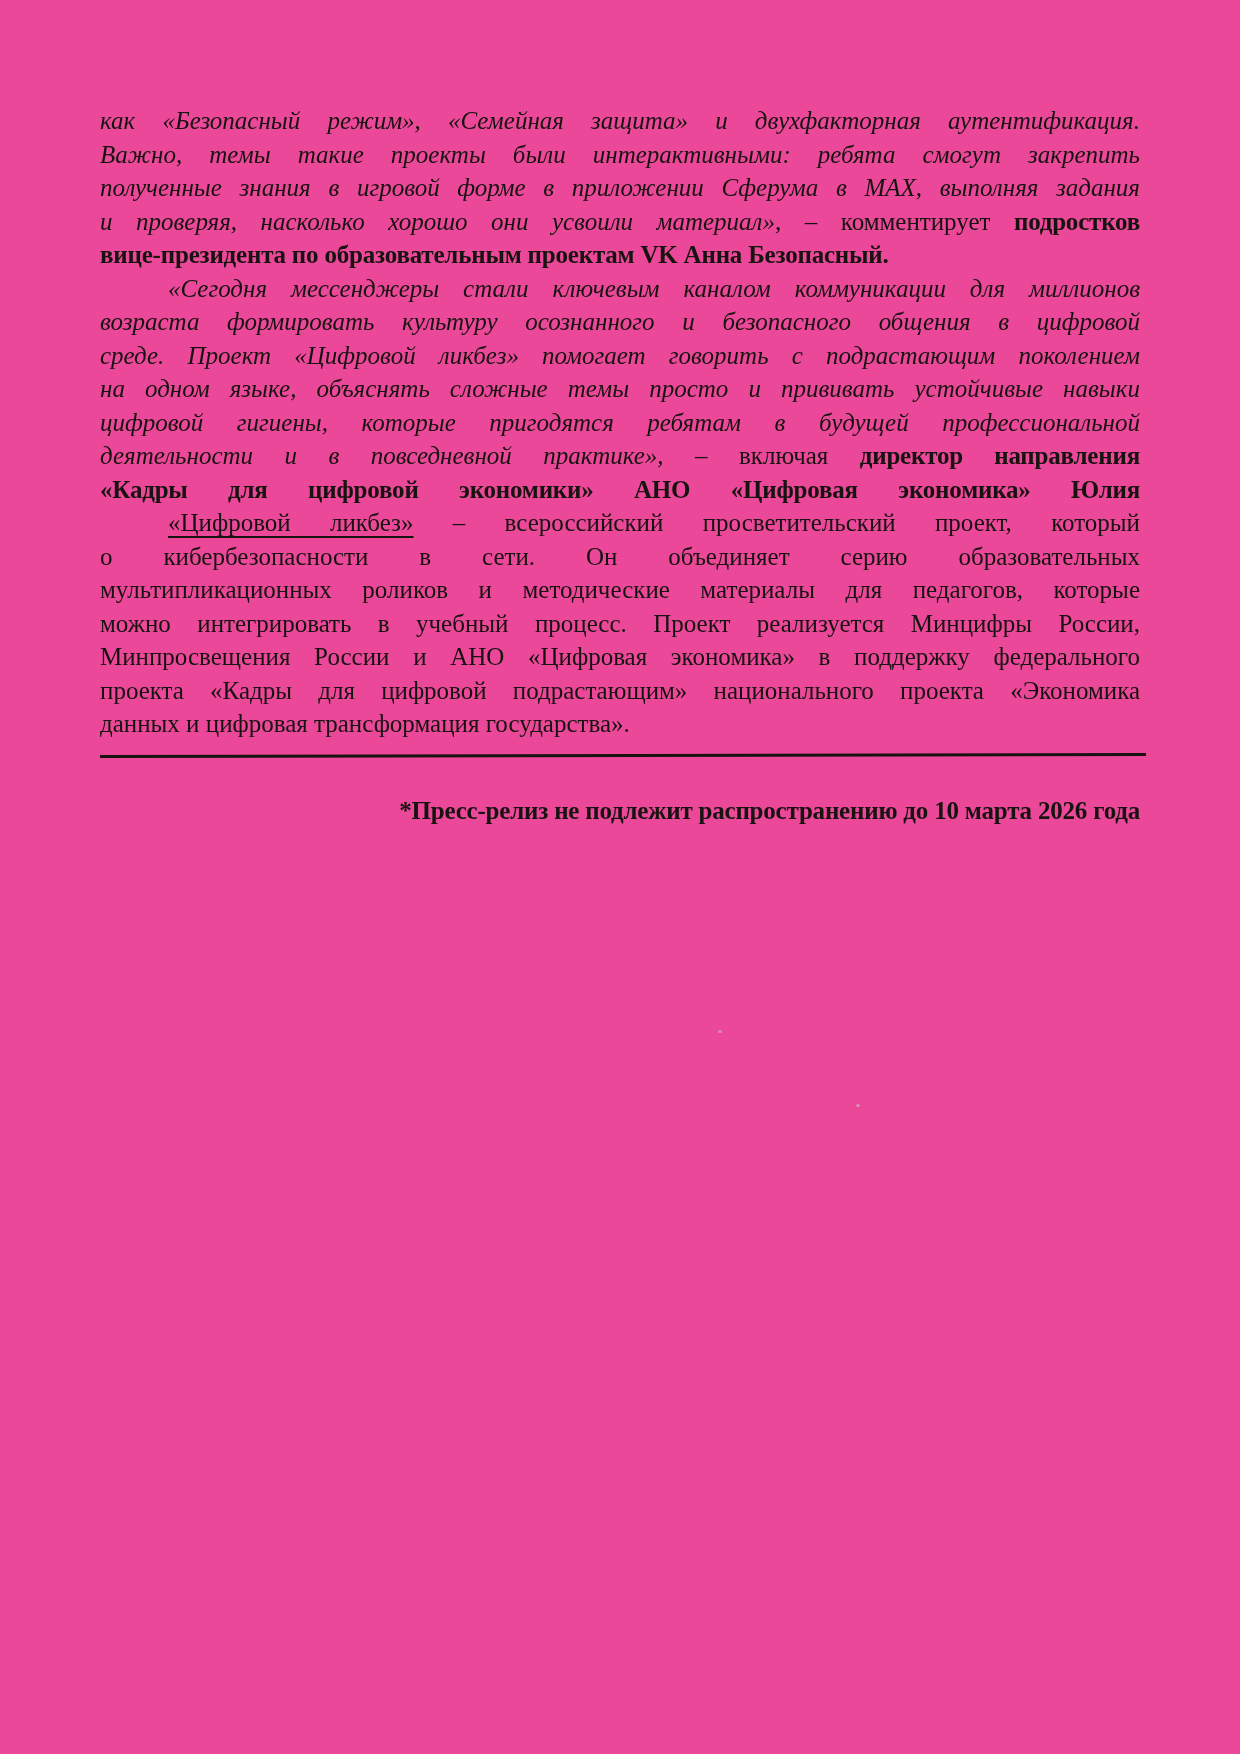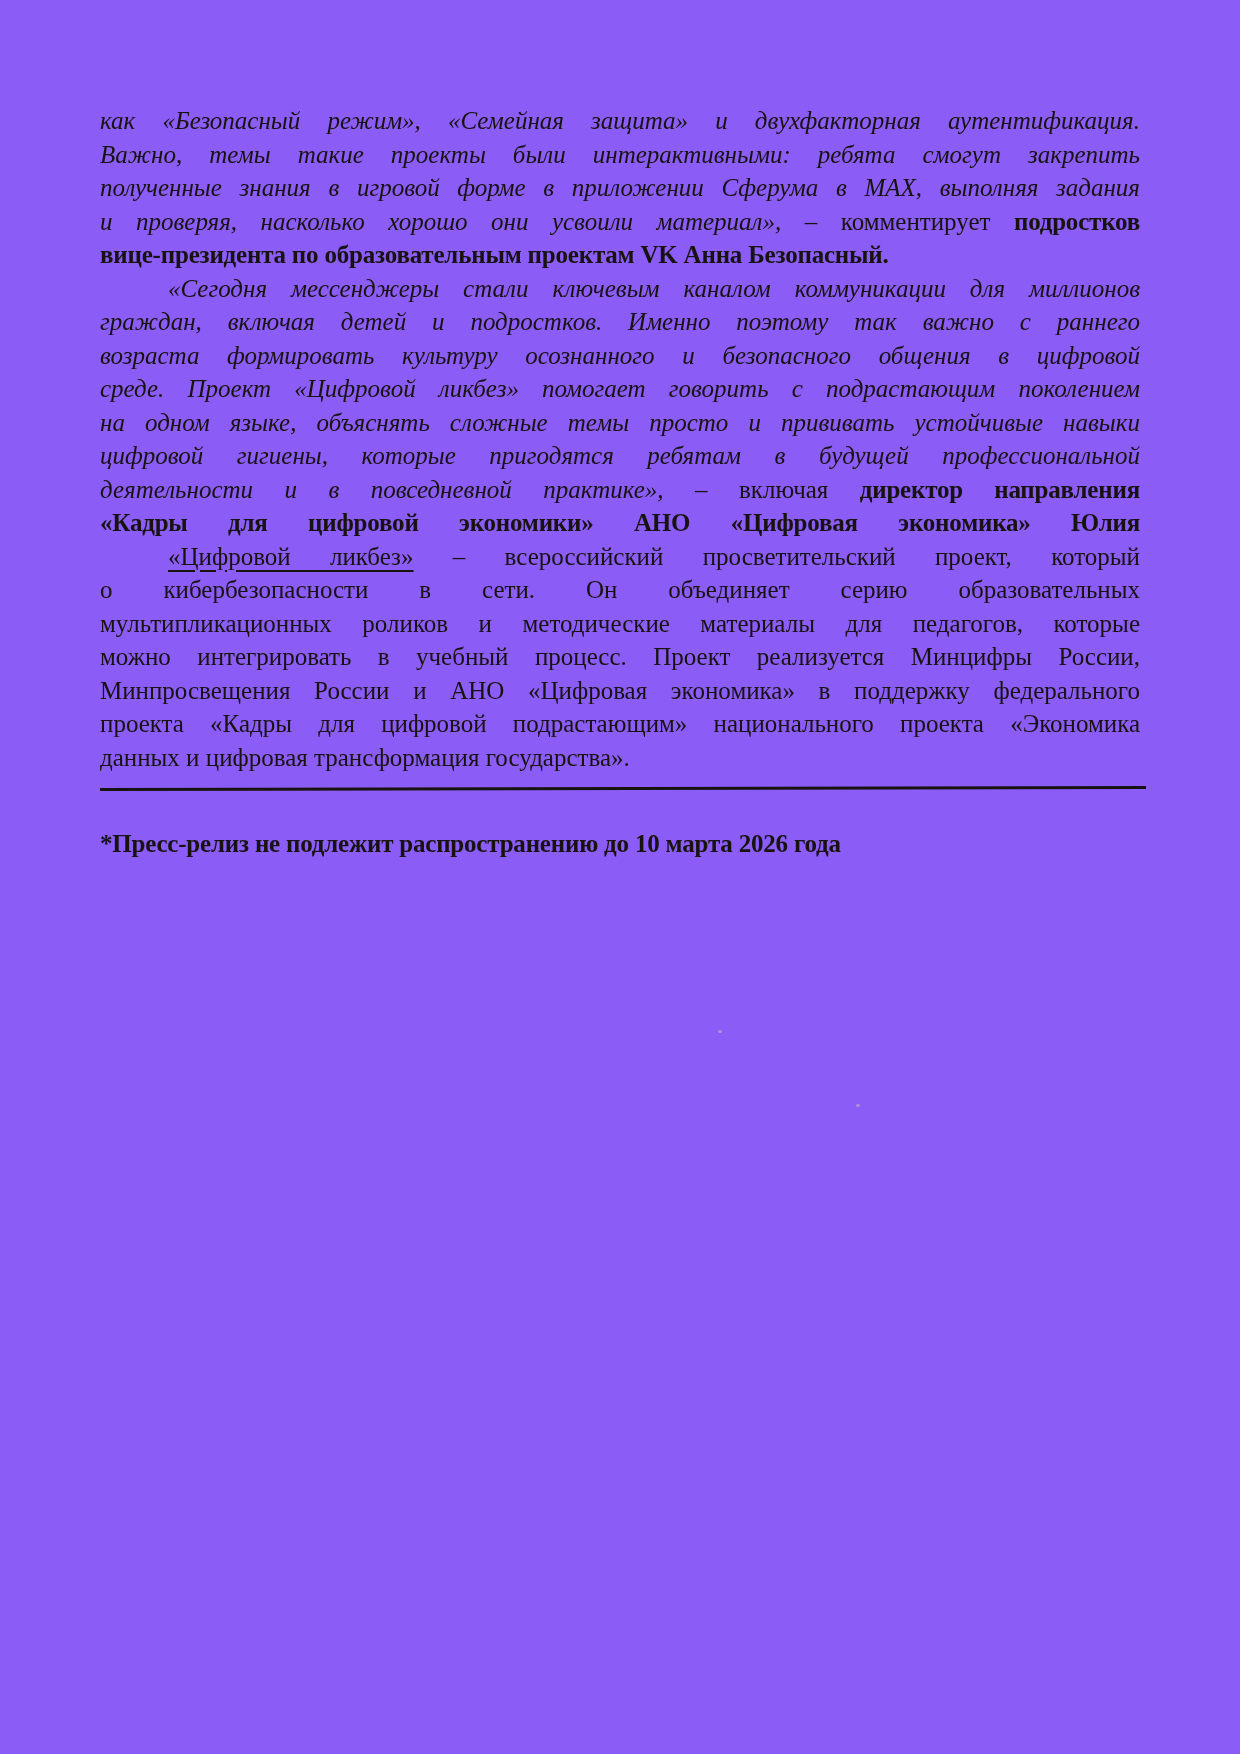--- a/index.html
+++ b/index.html
@@ -4,21 +4,21 @@
 <style>
   html, body {
     margin: 0;
     padding: 0;
     background: #ffffff;
   }
   .page {
     position: relative;
     width: 1240px;
     height: 1754px;
-    background: #8b5cf6;
+    background: #ec4899;
     overflow: hidden;
     font-family: "Liberation Serif", "DejaVu Serif", serif;
     color: #171310;
   }
   .doc-body {
     position: absolute;
     top: 104px;
     left: 100px;
     width: 1040px;
     font-size: 25px;
@@ -53,21 +53,21 @@
     height: 3px;
     background: #171310;
     transform: rotate(-0.12deg);
     border: none;
   }
   .footnote {
     margin-top: 37px;
     font-weight: bold;
     font-size: 25px;
     line-height: 33px;
-    text-align: left;
+    text-align: right;
     letter-spacing: -0.2px;
   }
   .speck {
     position: absolute;
     border-radius: 50%;
     background: #c9c9c6;
     opacity: 0.55;
   }
   .speck.s1 { left: 718px; top: 1030px; width: 4px; height: 3px; }
   .speck.s2 { left: 856px; top: 1104px; width: 4px; height: 3px; }
@@ -81,21 +81,20 @@
 
   <div class="para">
         <div class="line"><span class="seg-i">как «Безопасный режим», «Семейная защита» и двухфакторная аутентификация.</span></div>
         <div class="line"><span class="seg-i">Важно, темы такие проекты были интерактивными: ребята смогут закрепить</span></div>
         <div class="line"><span class="seg-i">полученные знания в игровой форме в приложении Сферума в MAX, выполняя задания</span></div>
         <div class="line"><span class="seg-i">и проверяя, насколько хорошо они усвоили материал», </span><span class="seg-r">– комментирует </span><span class="seg-b">подростков</span></div>
         <div class="line last"><span class="seg-b">вице-президента по образовательным проектам VK Анна Безопасный.</span></div>
       </div>
       <div class="para">
         <div class="line first-indent"><span class="seg-i">«Сегодня мессенджеры стали ключевым каналом коммуникации для миллионов</span></div>
-        <div class="line"><span class="seg-i">граждан, включая детей и подростков. Именно поэтому так важно с раннего</span></div>
         <div class="line"><span class="seg-i">возраста формировать культуру осознанного и безопасного общения в цифровой</span></div>
         <div class="line"><span class="seg-i">среде. Проект «Цифровой ликбез» помогает говорить с подрастающим поколением</span></div>
         <div class="line"><span class="seg-i">на одном языке, объяснять сложные темы просто и прививать устойчивые навыки</span></div>
         <div class="line"><span class="seg-i">цифровой гигиены, которые пригодятся ребятам в будущей профессиональной</span></div>
         <div class="line"><span class="seg-i">деятельности и в повседневной практике», </span><span class="seg-r">– включая </span><span class="seg-b">директор направления</span></div>
         <div class="line"><span class="seg-b">«Кадры для цифровой экономики» АНО «Цифровая экономика» Юлия</span></div>
       </div>
       <div class="para">
         <div class="line first-indent"><span class="seg-u">«Цифровой ликбез»</span><span class="seg-r"> – всероссийский просветительский проект, который</span></div>
         <div class="line"><span class="seg-r">о кибербезопасности в сети. Он объединяет серию образовательных</span></div>

